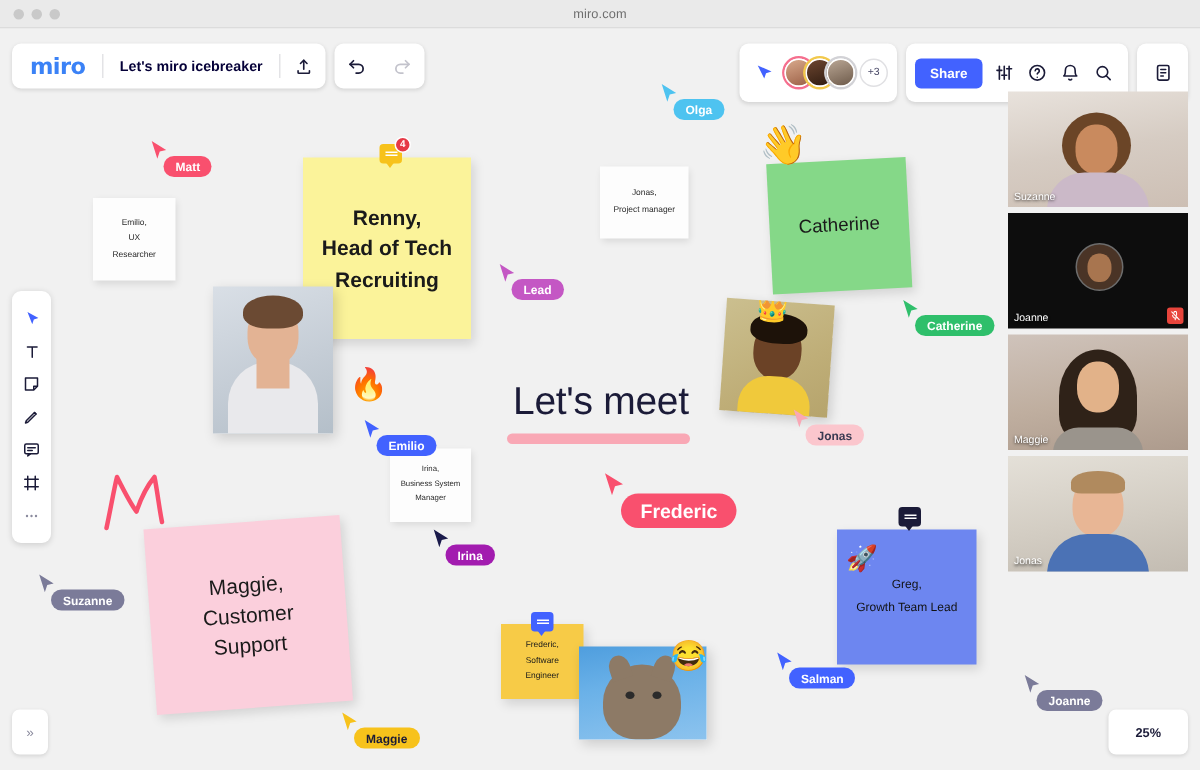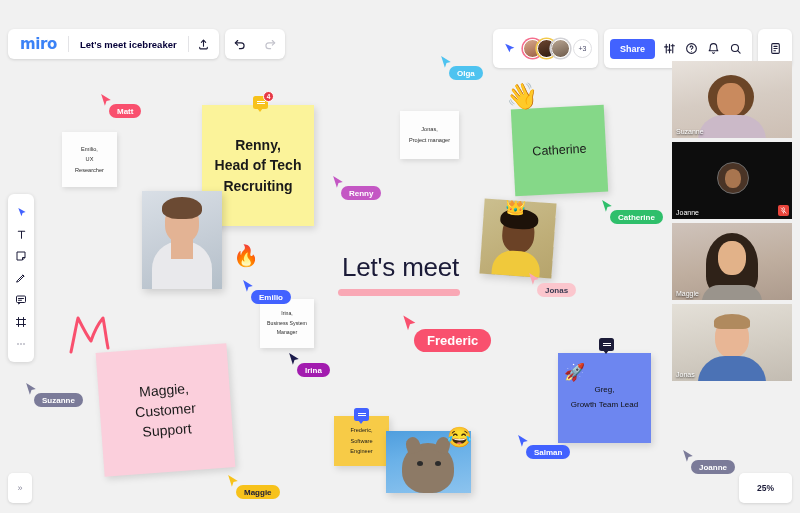--- a/index.html
+++ b/index.html
@@ -180,28 +180,36 @@
     background: #fff; border-radius: 5px; box-shadow: 0 1px 3px rgba(0,0,0,.13);
     display: flex; align-items: center; justify-content: center;
     color: #1b1b38; font-size: 8.5px; font-weight: 700; cursor: pointer; padding: 0 18px;
   }
 </style>
 </head>
 <body>
 
 <div id="app">
 
+  <div class="browser-bar">
+    <div class="traffic">
+      <span></span>
+      <span></span>
+      <span></span>
+    </div>
+    <div class="url-text">miro.com</div>
+  </div>
 
   <div class="canvas">
 
     <div class="top-left-bar">
       <div class="tl-group">
         <div class="miro-logo">miro</div>
         <div class="tl-divider"></div>
-        <div class="board-title">Let's meet icebreaker</div>
+        <div class="board-title">Let's miro icebreaker</div>
         <div class="tl-divider"></div>
         <div class="tl-icon-btn">
           <svg width="13" height="13" viewBox="0 0 24 24" fill="none" stroke="#1b1b38" stroke-width="2" stroke-linecap="round" stroke-linejoin="round">
             <path d="M12 15V4"></path>
               <path d="M8 8l4-4 4 4"></path>
               <path d="M5 17v2a1 1 0 001 1h12a1 1 0 001-1v-2"></path>
           </svg>
         </div>
       </div>
       <div class="tl-group">
@@ -431,21 +439,21 @@
       <svg class="cursor-arrow" width="13" height="15" viewBox="0 0 24 28">
           <path d="M2 2l18 11-8 2-3 9z" fill="#4ec3f0"></path>
         </svg>
       <div class="cursor-label" style="background:#4ec3f0;">Olga</div>
     </div>
 
     <div class="cursor" style="left:332px; top:156px;">
       <svg class="cursor-arrow" width="13" height="15" viewBox="0 0 24 28">
           <path d="M2 2l18 11-8 2-3 9z" fill="#c457c4"></path>
         </svg>
-      <div class="cursor-label" style="background:#c457c4;">Renny</div>
+      <div class="cursor-label" style="background:#c457c4;">Lead</div>
     </div>
 
     <div class="cursor" style="left:601px; top:180px;">
       <svg class="cursor-arrow" width="13" height="15" viewBox="0 0 24 28">
           <path d="M2 2l18 11-8 2-3 9z" fill="#2fbf6b"></path>
         </svg>
       <div class="cursor-label" style="background:#2fbf6b;">Catherine</div>
     </div>
 
     <div class="cursor" style="left:242px; top:260px;">

